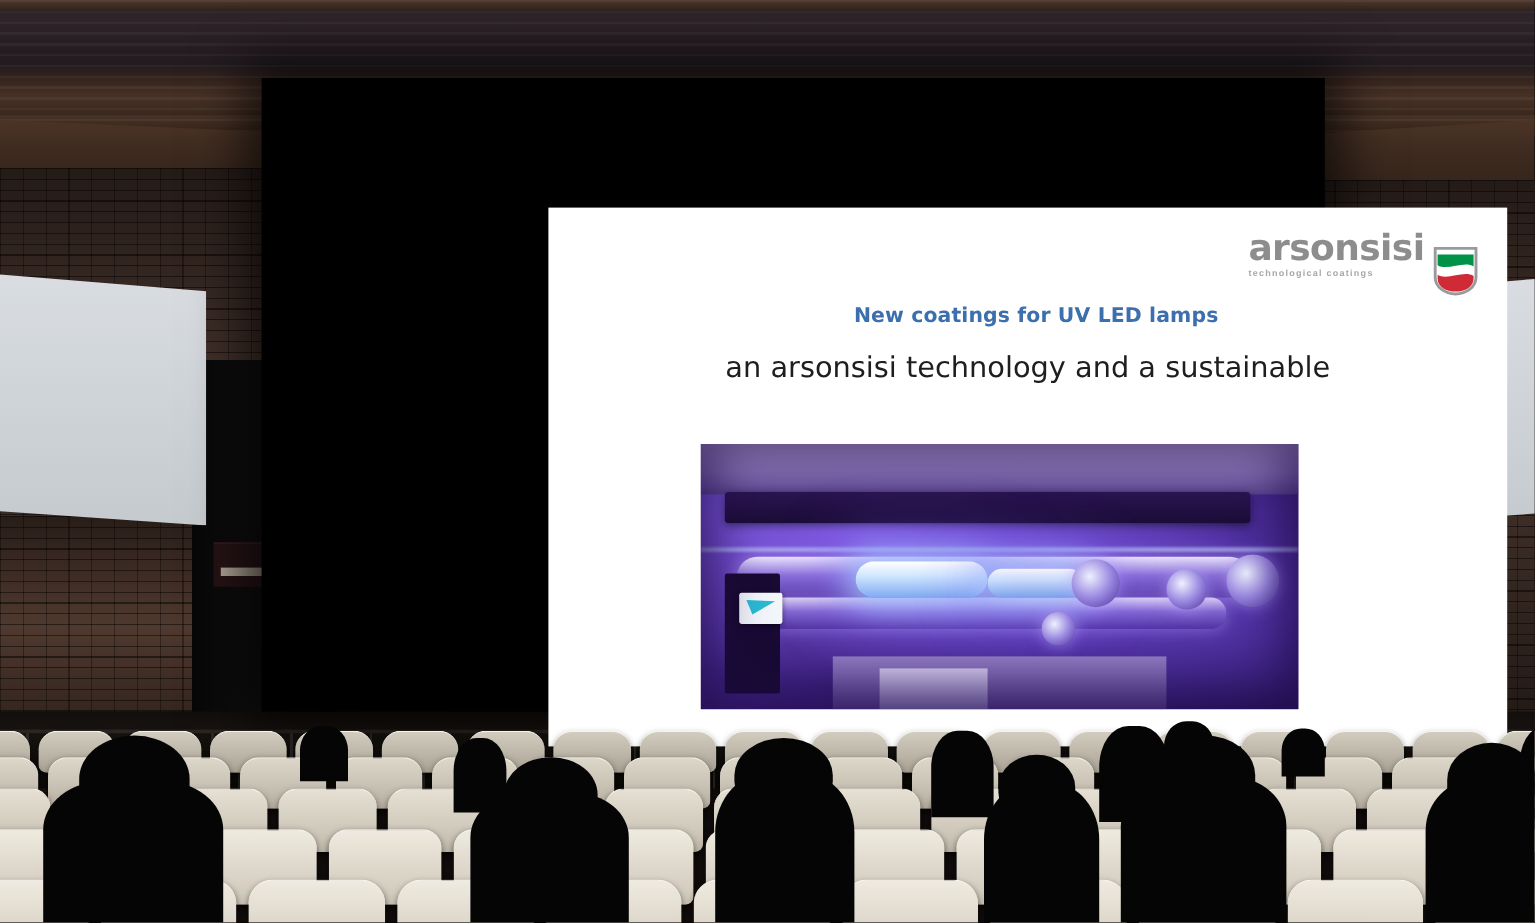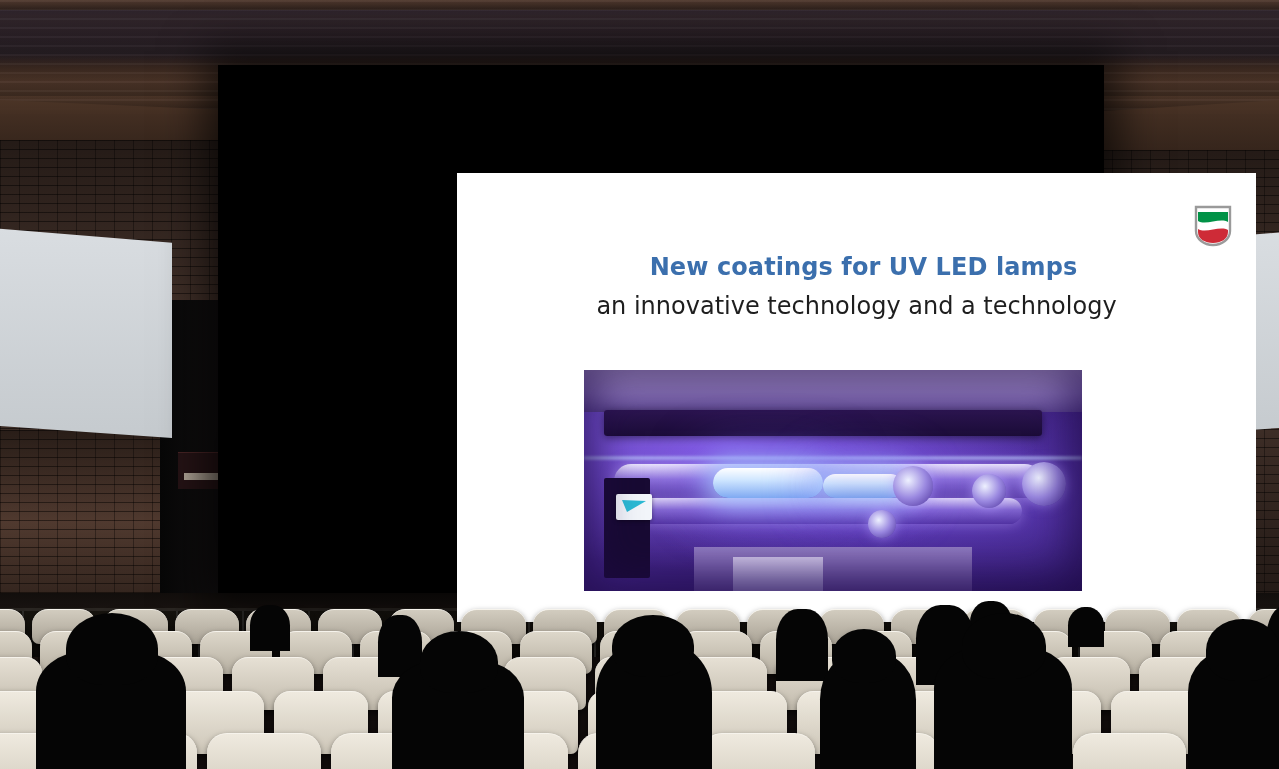--- a/index.html
+++ b/index.html
@@ -116,21 +116,21 @@
 
   .logo{position:absolute;right:24px;top:20px;display:flex;align-items:flex-start;gap:7px;}
   .logo-text{display:flex;flex-direction:column;align-items:flex-start;}
   .logo-word{font-size:30px;line-height:29px;font-weight:700;color:#8d8d8d;
     letter-spacing:-.5px;font-family:"DejaVu Sans",sans-serif;}
   .logo-sub{font-size:7.5px;line-height:10px;color:#a8a8a8;letter-spacing:1.05px;
     font-weight:600;margin-top:1px;}
   .shield{width:38px;height:42px;margin-top:12px;}
 
   .slide-title{position:absolute;left:14px;right:0;top:80px;text-align:center;
-    font-size:24px;font-weight:700;color:#3b6fad;letter-spacing:.1px;
+    font-size:17px;font-weight:700;color:#3b6fad;letter-spacing:.1px;
     font-family:"DejaVu Sans",sans-serif;}
   .slide-sub{position:absolute;left:60px;right:60px;top:118px;text-align:center;
     font-size:24px;line-height:30px;font-weight:400;color:#1e1e1e;
     font-family:"DejaVu Sans",sans-serif;}
 
   
   .photo{position:absolute;left:127px;top:197px;width:498px;height:221px;
     overflow:hidden;background:#2b0f55;}
   .ph{position:absolute;}
   .pbg{inset:0;background:
@@ -218,30 +218,34 @@
     <div class="wood-floor-l"></div>
     <div class="stage-floor"></div>
     <div class="rail-top"></div>
     <div class="railing"></div>
   </div>
 
   <div id="screen-frame">
     <div id="slide">
 
       <div class="logo">
+        <div class="logo-text">
+          <div class="logo-word">arsonsisi</div>
+          <div class="logo-sub">technological coatings</div>
+        </div>
         <svg class="shield" viewBox="0 0 38 42">
           <path d="M2 2 H36 V26 C36 34 28 40 19 40 C10 40 2 34 2 26 Z" fill="#ffffff" stroke="#9a9a9a" stroke-width="2.4"></path>
           <path d="M4 7 H34 V17 C26 12 12 21 4 16 Z" fill="#009246"></path>
           <path d="M4 24 C12 29 26 20 34 25 V27 C34 34 27 38 19 38 C11 38 4 34 4 27 Z" fill="#ce2b37"></path>
         </svg>
       </div>
 
       <div class="slide-title">New coatings for UV LED lamps</div>
       <div class="slide-sub">
-        <span>an innovative technology and a technology</span><br>
+        <span>an arsonsisi technology and a sustainable</span><br>
       </div>
 
       <div class="photo">
         <div class="ph pbg"></div>
         <div class="ph mach-top"></div>
         <div class="ph mach-bar"></div>
         <div class="ph glowbar"></div>
         <div class="ph roller r1"></div>
         <div class="ph roller r2"></div>
         <div class="ph lamp l1"></div>

